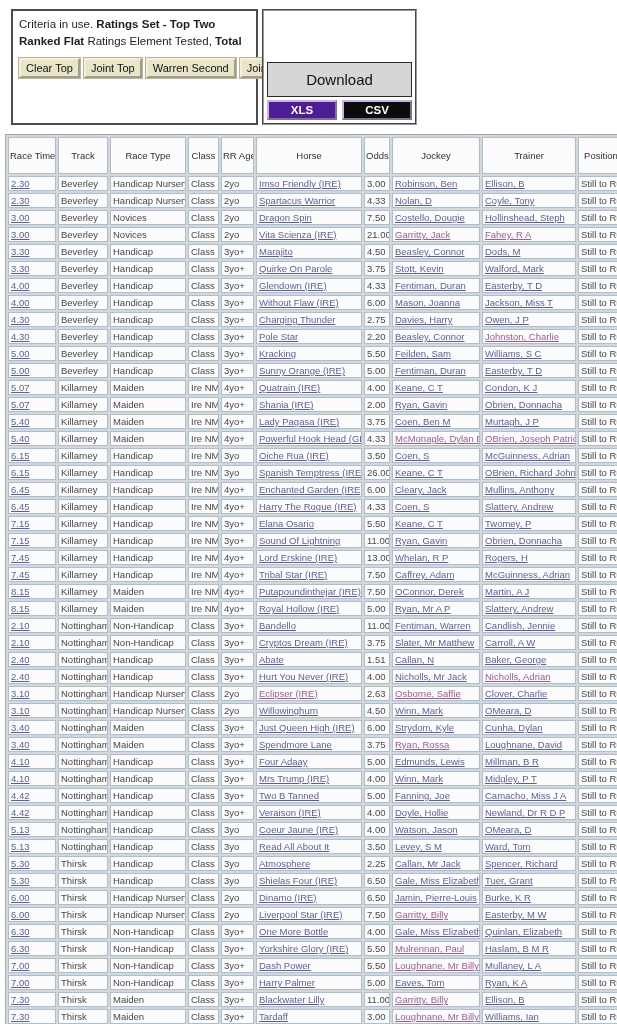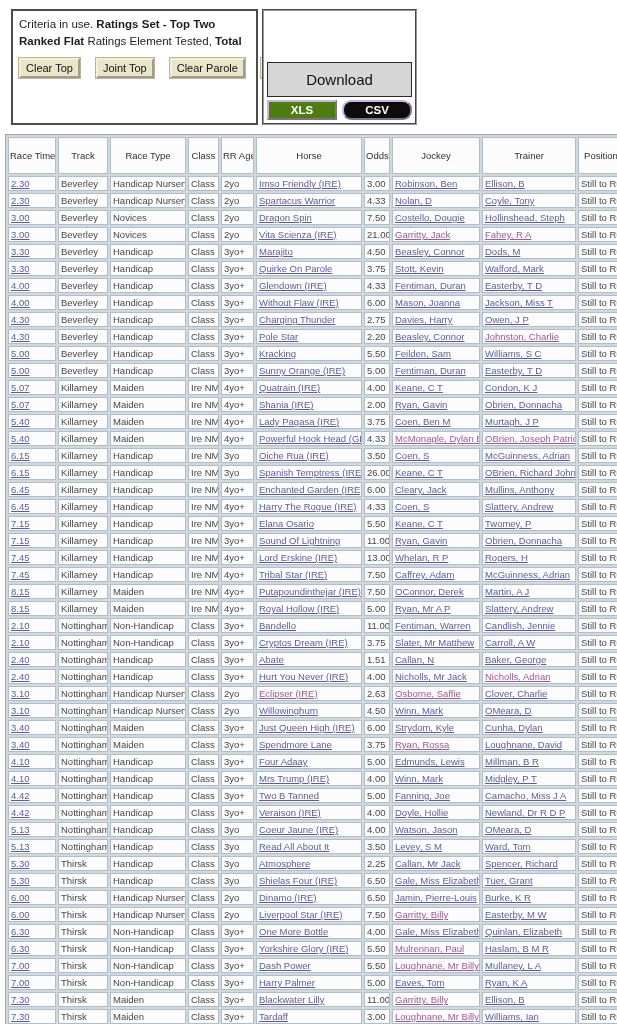--- a/index.html
+++ b/index.html
@@ -4,21 +4,21 @@
 <style>
   html,body { margin:0; padding:0; background:#ffffff; font-family:"Liberation Sans",sans-serif; }
   .page { width:617px; }
 
   
   .top { display:flex; align-items:stretch; padding:9px 0 0 11px; }
   .criteria-box { width:247px; box-sizing:border-box; border:2px solid #4c4c4c; background:#fff; padding:5px 12px 6px 6px; }
   .criteria-text { font-size:11.5px; color:#1f1f1f; line-height:1.5; }
   .criteria-text b { font-weight:bold; }
   .rank-row { margin-top:9px; }
-  .btn-row { margin-top:7px; display:flex; gap:16px; }
+  .btn-row { margin-top:7px; display:flex; gap:4px; }
   .btn {
     background:#e9e5c7; color:#111; font-size:11px; font-family:"Liberation Sans",sans-serif;
     padding:2px 5px; border:2px outset #f3f0da; white-space:nowrap; cursor:pointer;
     box-shadow:0 0 0 1px #b9b594;
   }
   .download-box { width:155px; box-sizing:border-box; border:2px groove #9a9a9a; background:#fff; margin-left:4px; padding:3px; }
   .download-header { border:1px solid #2a2a2a; background:#d6d6d6; text-align:center; font-size:15px; color:#111; padding:8px 0;margin-top:48px; }
   .dl-buttons { display:flex; gap:5px; margin-top:3px; }
   .dl-btn { flex:1; text-align:center; color:#ffffff; font-weight:bold; font-size:11.5px; padding:2px 0; border:2px outset #c7b4e4; cursor:pointer; }
 
@@ -42,30 +42,30 @@
 
 <div class="page">
 
   <div class="top">
 
     <div class="criteria-box">
       <div class="criteria-text"><span>Criteria in use. </span><b>Ratings Set - Top Two Ranked Flat</b><span> Ratings Element Tested, </span><b>Total</b></div>
       <div class="btn-row">
         <button class="btn">Clear Top</button>
         <button class="btn">Joint Top</button>
-        <button class="btn">Clear Parole</button>
+        <button class="btn">Warren Second</button>
         <button class="btn">Joint Second</button>
       </div>
     </div>
 
     <div class="download-box">
       <div class="download-header">Download</div>
       <div class="dl-buttons">
-        <div class="dl-btn" id="xls-btn" style="background: #4d7c0f;">XLS</div>
-        <div class="dl-btn" id="csv-btn" style="background: rgb(12, 12, 12); border-radius: 9px;">CSV</div>
+        <div class="dl-btn" id="xls-btn" style="background: #4c1d95;">XLS</div>
+        <div class="dl-btn" id="csv-btn" style="background: rgb(12, 12, 12);">CSV</div>
       </div>
     </div>
 
   </div>
 
   <table class="results">
     <colgroup>
       <col style="width:48px">
         <col style="width:50px">
         <col style="width:76px">

